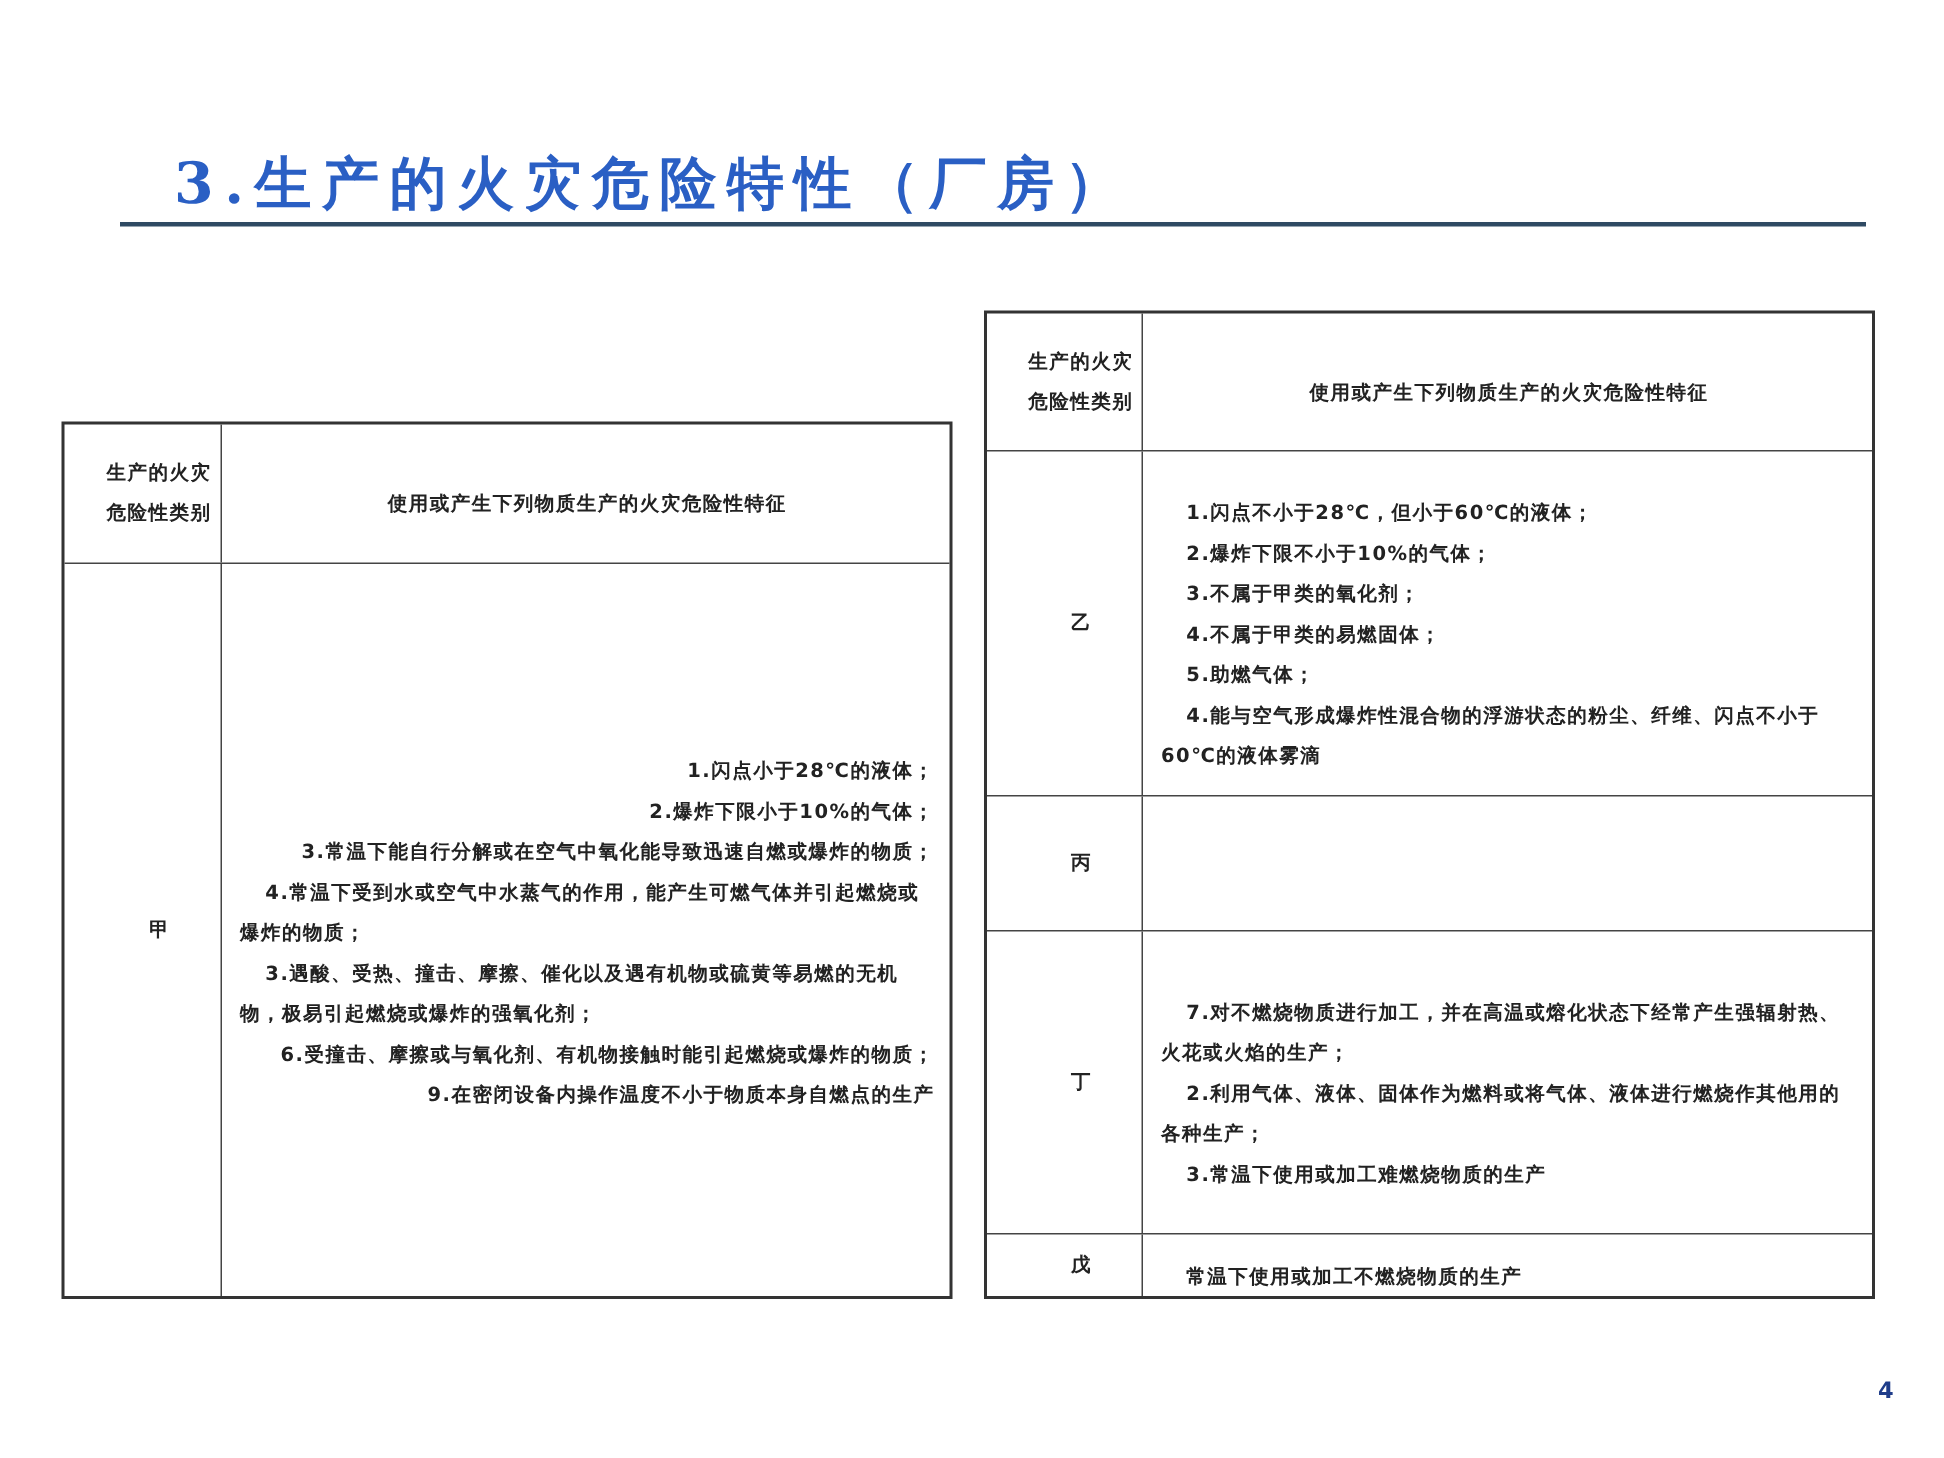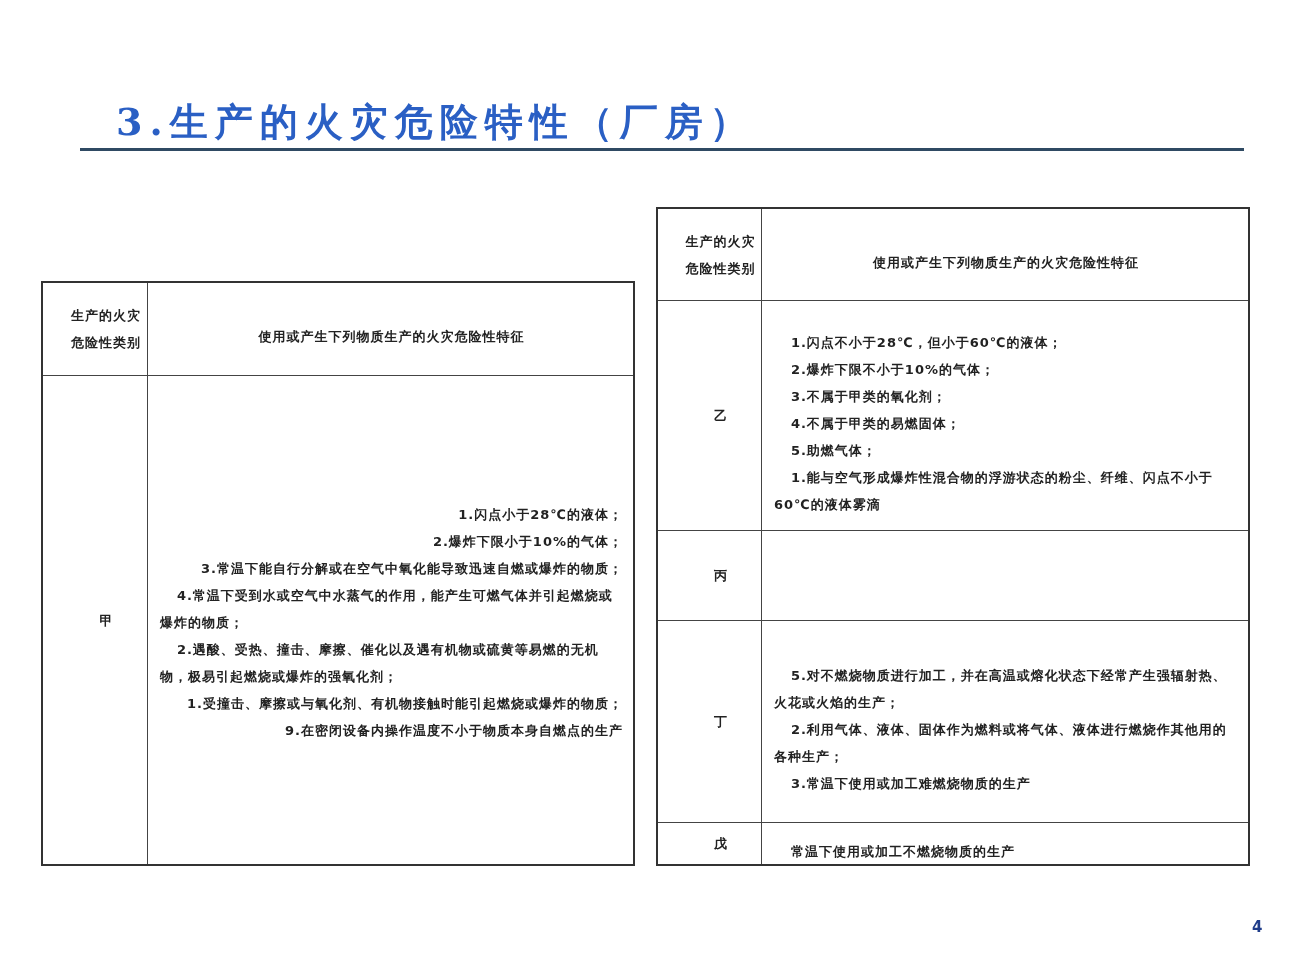--- a/index.html
+++ b/index.html
@@ -61,22 +61,22 @@
       <span style="letter-spacing:1px;">使用或产生下列物质生产的火灾危险性特征</span>
     </div>
   </div>
   <div class="row" style="top:92px; bottom:0;">
     <div class="cat" style="width:105px;">甲</div>
     <div class="desc" style="left:105px; padding-top:4px;align-items:flex-end;">
       <p>1.闪点小于28℃的液体；</p>
       <p>2.爆炸下限小于10%的气体；</p>
       <p>3.常温下能自行分解或在空气中氧化能导致迅速自燃或爆炸的物质；</p>
       <p>4.常温下受到水或空气中水蒸气的作用，能产生可燃气体并引起燃烧或爆炸的物质；</p>
-      <p>2.遇酸、受热、撞击、摩擦、催化以及遇有机物或硫黄等易燃的无机物，极易引起燃烧或爆炸的强氧化剂；</p>
-      <p>1.受撞击、摩擦或与氧化剂、有机物接触时能引起燃烧或爆炸的物质；</p>
+      <p>3.遇酸、受热、撞击、摩擦、催化以及遇有机物或硫黄等易燃的无机物，极易引起燃烧或爆炸的强氧化剂；</p>
+      <p>6.受撞击、摩擦或与氧化剂、有机物接触时能引起燃烧或爆炸的物质；</p>
       <p>9.在密闭设备内操作温度不小于物质本身自燃点的生产</p>
     </div>
   </div>
 </div>
 
 <div class="tbl" style="left:656px; top:207px; width:594px; height:659px;">
   <div class="row first" style="top:0; height:91px;">
     <div class="cat hdr-cat" style="width:104px; flex-direction:column;">
       <span>生产的火灾</span>
       <span>危险性类别</span>
@@ -87,32 +87,32 @@
   </div>
 
   <div class="row" style="top:91px; height:230px;">
     <div class="cat" style="width:104px;">乙</div>
     <div class="desc" style="left:104px;">
       <p>1.闪点不小于28℃，但小于60℃的液体；</p>
       <p>2.爆炸下限不小于10%的气体；</p>
       <p>3.不属于甲类的氧化剂；</p>
       <p>4.不属于甲类的易燃固体；</p>
       <p>5.助燃气体；</p>
-      <p>1.能与空气形成爆炸性混合物的浮游状态的粉尘、纤维、闪点不小于60℃的液体雾滴</p>
+      <p>4.能与空气形成爆炸性混合物的浮游状态的粉尘、纤维、闪点不小于60℃的液体雾滴</p>
     </div>
   </div>
 
   <div class="row" style="top:321px; height:90px;">
     <div class="cat" style="width:104px;">丙</div>
   </div>
 
   <div class="row" style="top:411px; height:202px;">
     <div class="cat" style="width:104px;">丁</div>
     <div class="desc" style="left:104px;">
-      <p>5.对不燃烧物质进行加工，并在高温或熔化状态下经常产生强辐射热、火花或火焰的生产；</p>
+      <p>7.对不燃烧物质进行加工，并在高温或熔化状态下经常产生强辐射热、火花或火焰的生产；</p>
       <p>2.利用气体、液体、固体作为燃料或将气体、液体进行燃烧作其他用的各种生产；</p>
       <p>3.常温下使用或加工难燃烧物质的生产</p>
     </div>
   </div>
 
   <div class="row" style="top:613px; bottom:0;">
     <div class="cat" style="width:104px;">戊</div>
     <div class="desc" style="left:104px;">
       <p>常温下使用或加工不燃烧物质的生产</p>
     </div>

